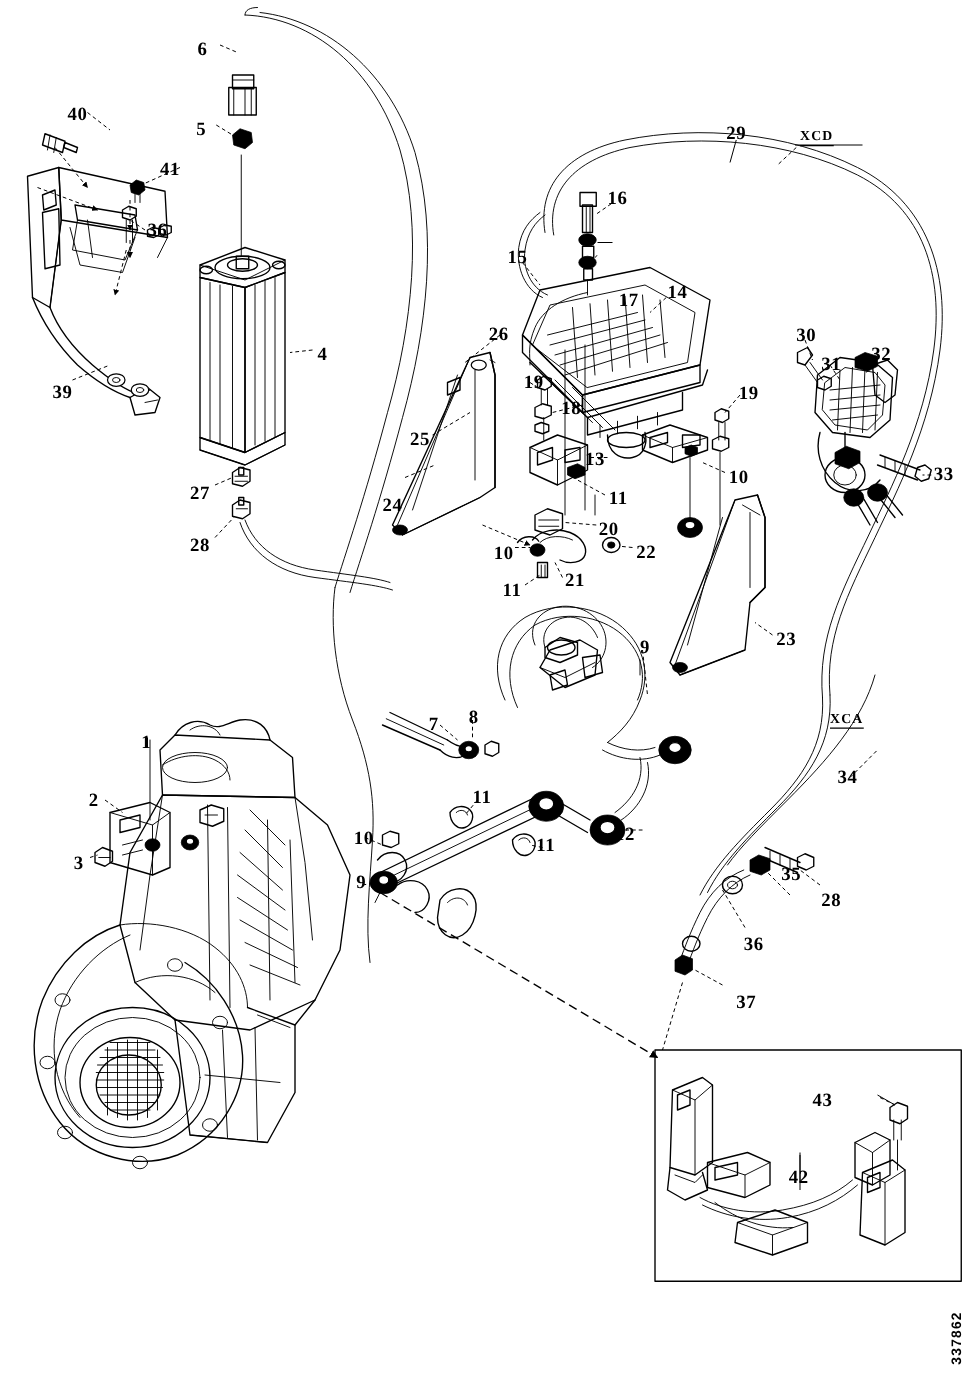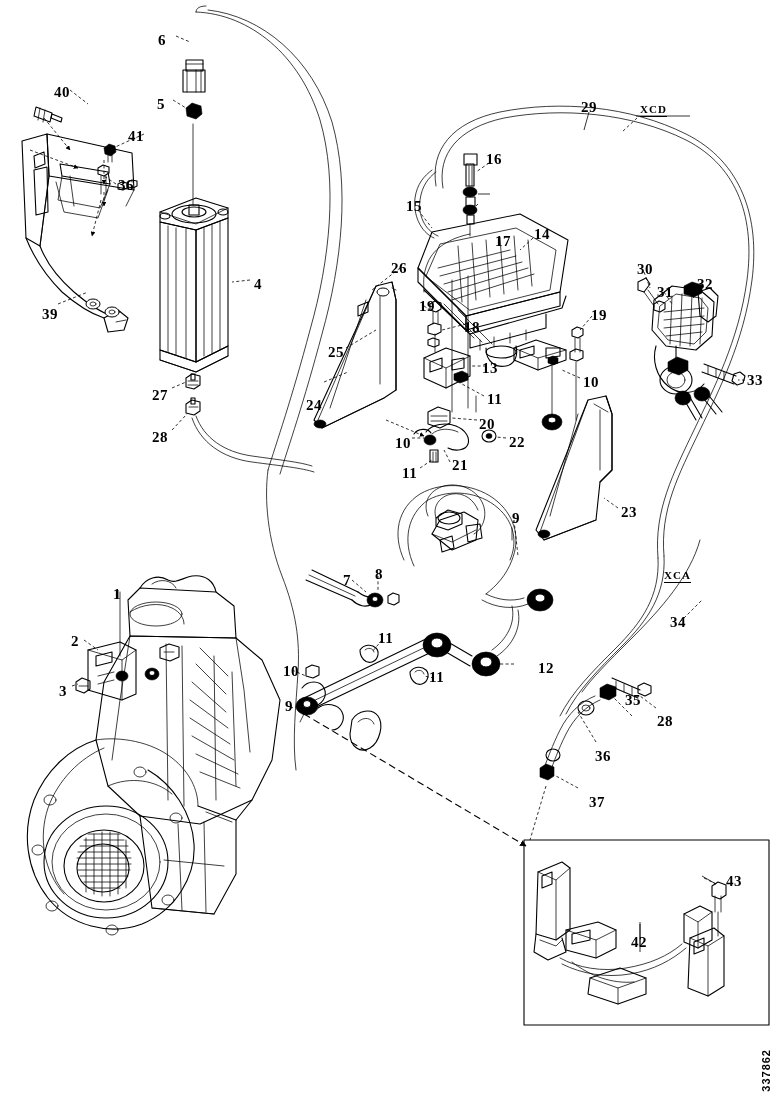--- a/index.html
+++ b/index.html
@@ -591,22 +591,22 @@
       <div class="cal" style="left: 152px; top: 430px;">28</div>
       <div class="cal" style="left: 581px; top: 100px;">29</div>
       <div class="cal" style="left: 486px; top: 152px;">16</div>
       <div class="cal" style="left: 495px; top: 193px; margin-top: 41px;">17</div>
       <div class="cal" style="left: 406px; top: 199px;">15</div>
       <div class="cal" style="left: 534px; top: 227px;">14</div>
       <div class="cal" style="left: 391px; top: 261px;">26</div>
       <div class="cal" style="left: 419px; top: 299px;">19</div>
       <div class="cal" style="left: 591px; top: 308px;">19</div>
       <div class="cal" style="left: 328px; top: 345px;">25</div>
-      <div class="cal" style="left: 464px; top: 320px;">18</div>
-      <div class="cal" style="left: 482px; top: 361px;">13</div>
+      <div class="cal" style="left: 449px; top: 320px;">18</div>
+      <div class="cal" style="left: 468px; top: 361px;">13</div>
       <div class="cal" style="left: 306px; top: 398px;">24</div>
       <div class="cal" style="left: 583px; top: 375px;">10</div>
       <div class="cal" style="left: 487px; top: 392px;">11</div>
       <div class="cal" style="left: 479px; top: 417px;">20</div>
       <div class="cal" style="left: 395px; top: 436px;">10</div>
       <div class="cal" style="left: 509px; top: 435px; text-align: right;">22</div>
       <div class="cal" style="left: 452px; top: 458px; text-align: right;">21</div>
       <div class="cal" style="left: 402px; top: 466px;">11</div>
       <div class="cal" style="left: 637px; top: 262px;">30</div>
       <div class="cal" style="left: 657px; top: 285px;">31</div>
@@ -615,28 +615,28 @@
       <div class="cal" style="left: 621px; top: 505px;">23</div>
       <div class="cal" style="left: 512px; top: 511px;">9</div>
       <div class="cal" style="left: 343px; top: 573px;">7</div>
       <div class="cal" style="left: 375px; top: 567px;">8</div>
       <div class="cal" style="left: 113px; top: 587px;">1</div>
       <div class="cal" style="left: 71px; top: 634px;">2</div>
       <div class="cal" style="left: 59px; top: 684px;">3</div>
       <div class="cal" style="left: 283px; top: 664px;">10</div>
       <div class="cal" style="left: 378px; top: 631px;">11</div>
       <div class="cal" style="left: 429px; top: 670px;">11</div>
-      <div class="cal" style="left: 538px; top: 661px;">12</div>
+      <div class="cal" style="left: 492px; top: 661px;">12</div>
       <div class="cal" style="left: 285px; top: 699px;">9</div>
       <div class="cal" style="left: 670px; top: 615px;">34</div>
       <div class="cal" style="left: 625px; top: 693px; font-family: Liberation Serif, serif;">35</div>
       <div class="cal" style="left: 657px; top: 714px;">28</div>
       <div class="cal" style="left: 595px; top: 749px;">36</div>
       <div class="cal" style="left: 578px; top: 795px; margin-left: 11px;">37</div>
-      <div class="cal" style="left: 726px; top: 874px;">43</div>
+      <div class="cal" style="left: 650px; top: 874px;">43</div>
       <div class="cal" style="left: 631px; top: 935px;">42</div>
     </div>
 
   <div id="refcode-layer">
       <div class="cal ref" style="left: 640px; top: 104px;"><u>XCD</u></div>
       <div class="cal ref" style="left: 664px; top: 570px;"><u>XCA</u></div>
     </div>
 
   <div id="partno">337862</div>
 </div>

